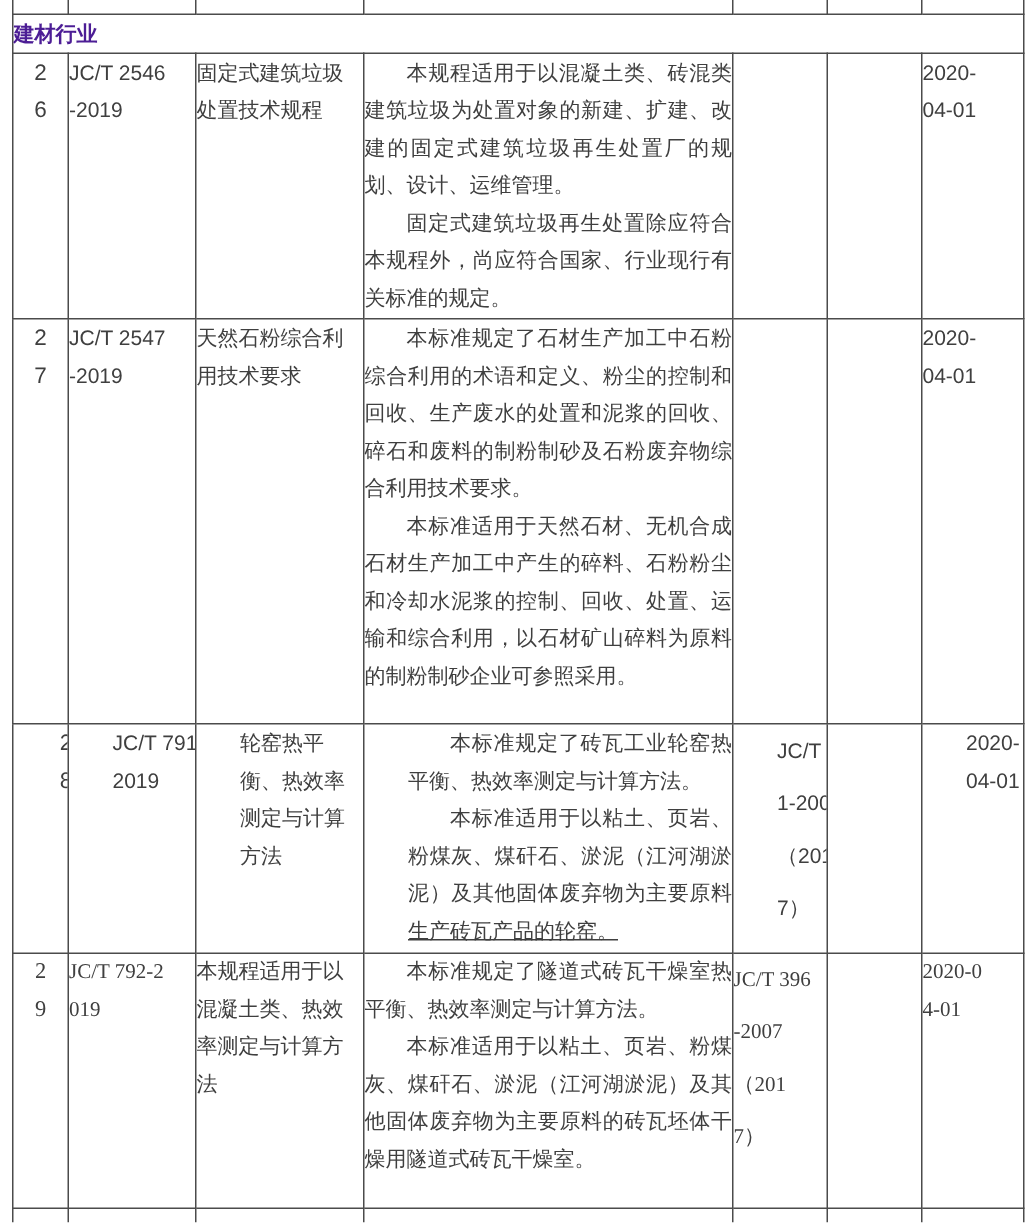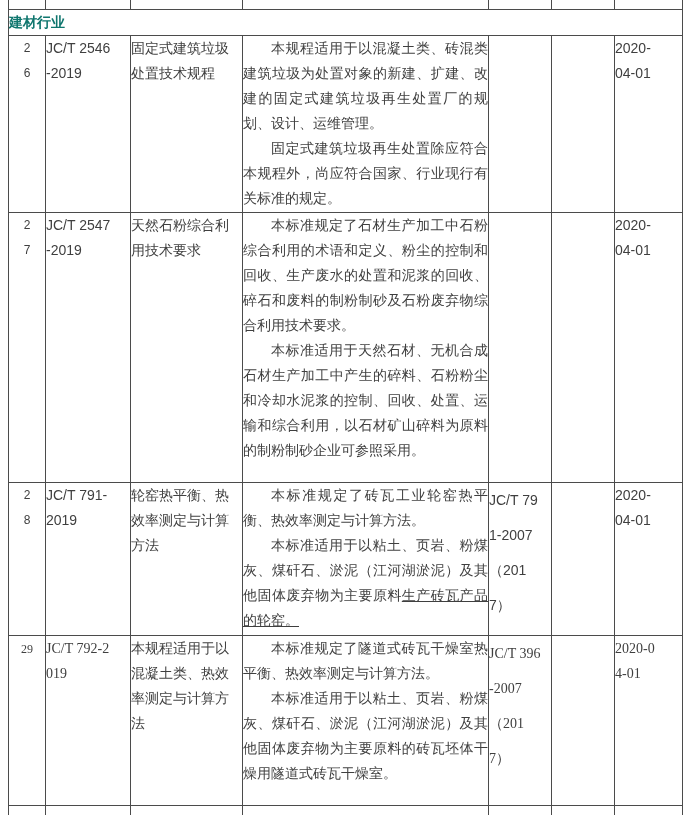--- a/index.html
+++ b/index.html
@@ -26,30 +26,30 @@
     line-height: 25px;
     overflow: hidden;
   }
   tr.sliver-top td { border-top: none; height: 9px; }
   tr.sliver-bottom td { border-bottom: none; height: 40px; }
   td.section-cell {
     height: 22px;
     line-height: 22px;
     padding: 1px 0 0 6px;
     font-weight: bold;
-    color: #0f766e;
+    color: #4c1d95;
     font-size: 14px;
   }
   td.c-num { text-align: center; padding-top: 6px; }
   td.c-num .numwrap {
     display: inline-block;
     width: 12px;
     word-break: break-all;
     text-align: center;
-    font-size: 12px;
+    font-size: 15px;
     line-height: 25px;
   }
   td.c-code { padding: 6px 4px 0 7px; margin-left: 25px; }
   td.c-code .codewrap {
     display: inline-block;
     width: 66px;
     word-break: break-all;
     line-height: 25px;
   }
   td.c-name { padding: 6px 8px 0 7px; word-break: break-all; }
@@ -70,21 +70,21 @@
   td.c-date { padding: 6px 3px 0 7px; margin-left: 16px; }
   td.c-date .datewrap {
     display: inline-block;
     width: 42px;
     word-break: break-all;
     line-height: 25px;
   }
   .u { text-decoration: underline; }
   tr.r26 td { height: 176px; }
   tr.r27 td { height: 269px; }
-  tr.r28 td { height: 152px; }
+  tr.r28 td { height: 152px; padding-left: 29px; }
   tr.r29 td { height: 169px; font-family: Liberation Serif, serif; }
 </style>
 </head>
 <body>
 
 <div class="viewport">
   <table class="std-table">
     <colgroup>
       <col style="width:37px">
         <col style="width:85px">

